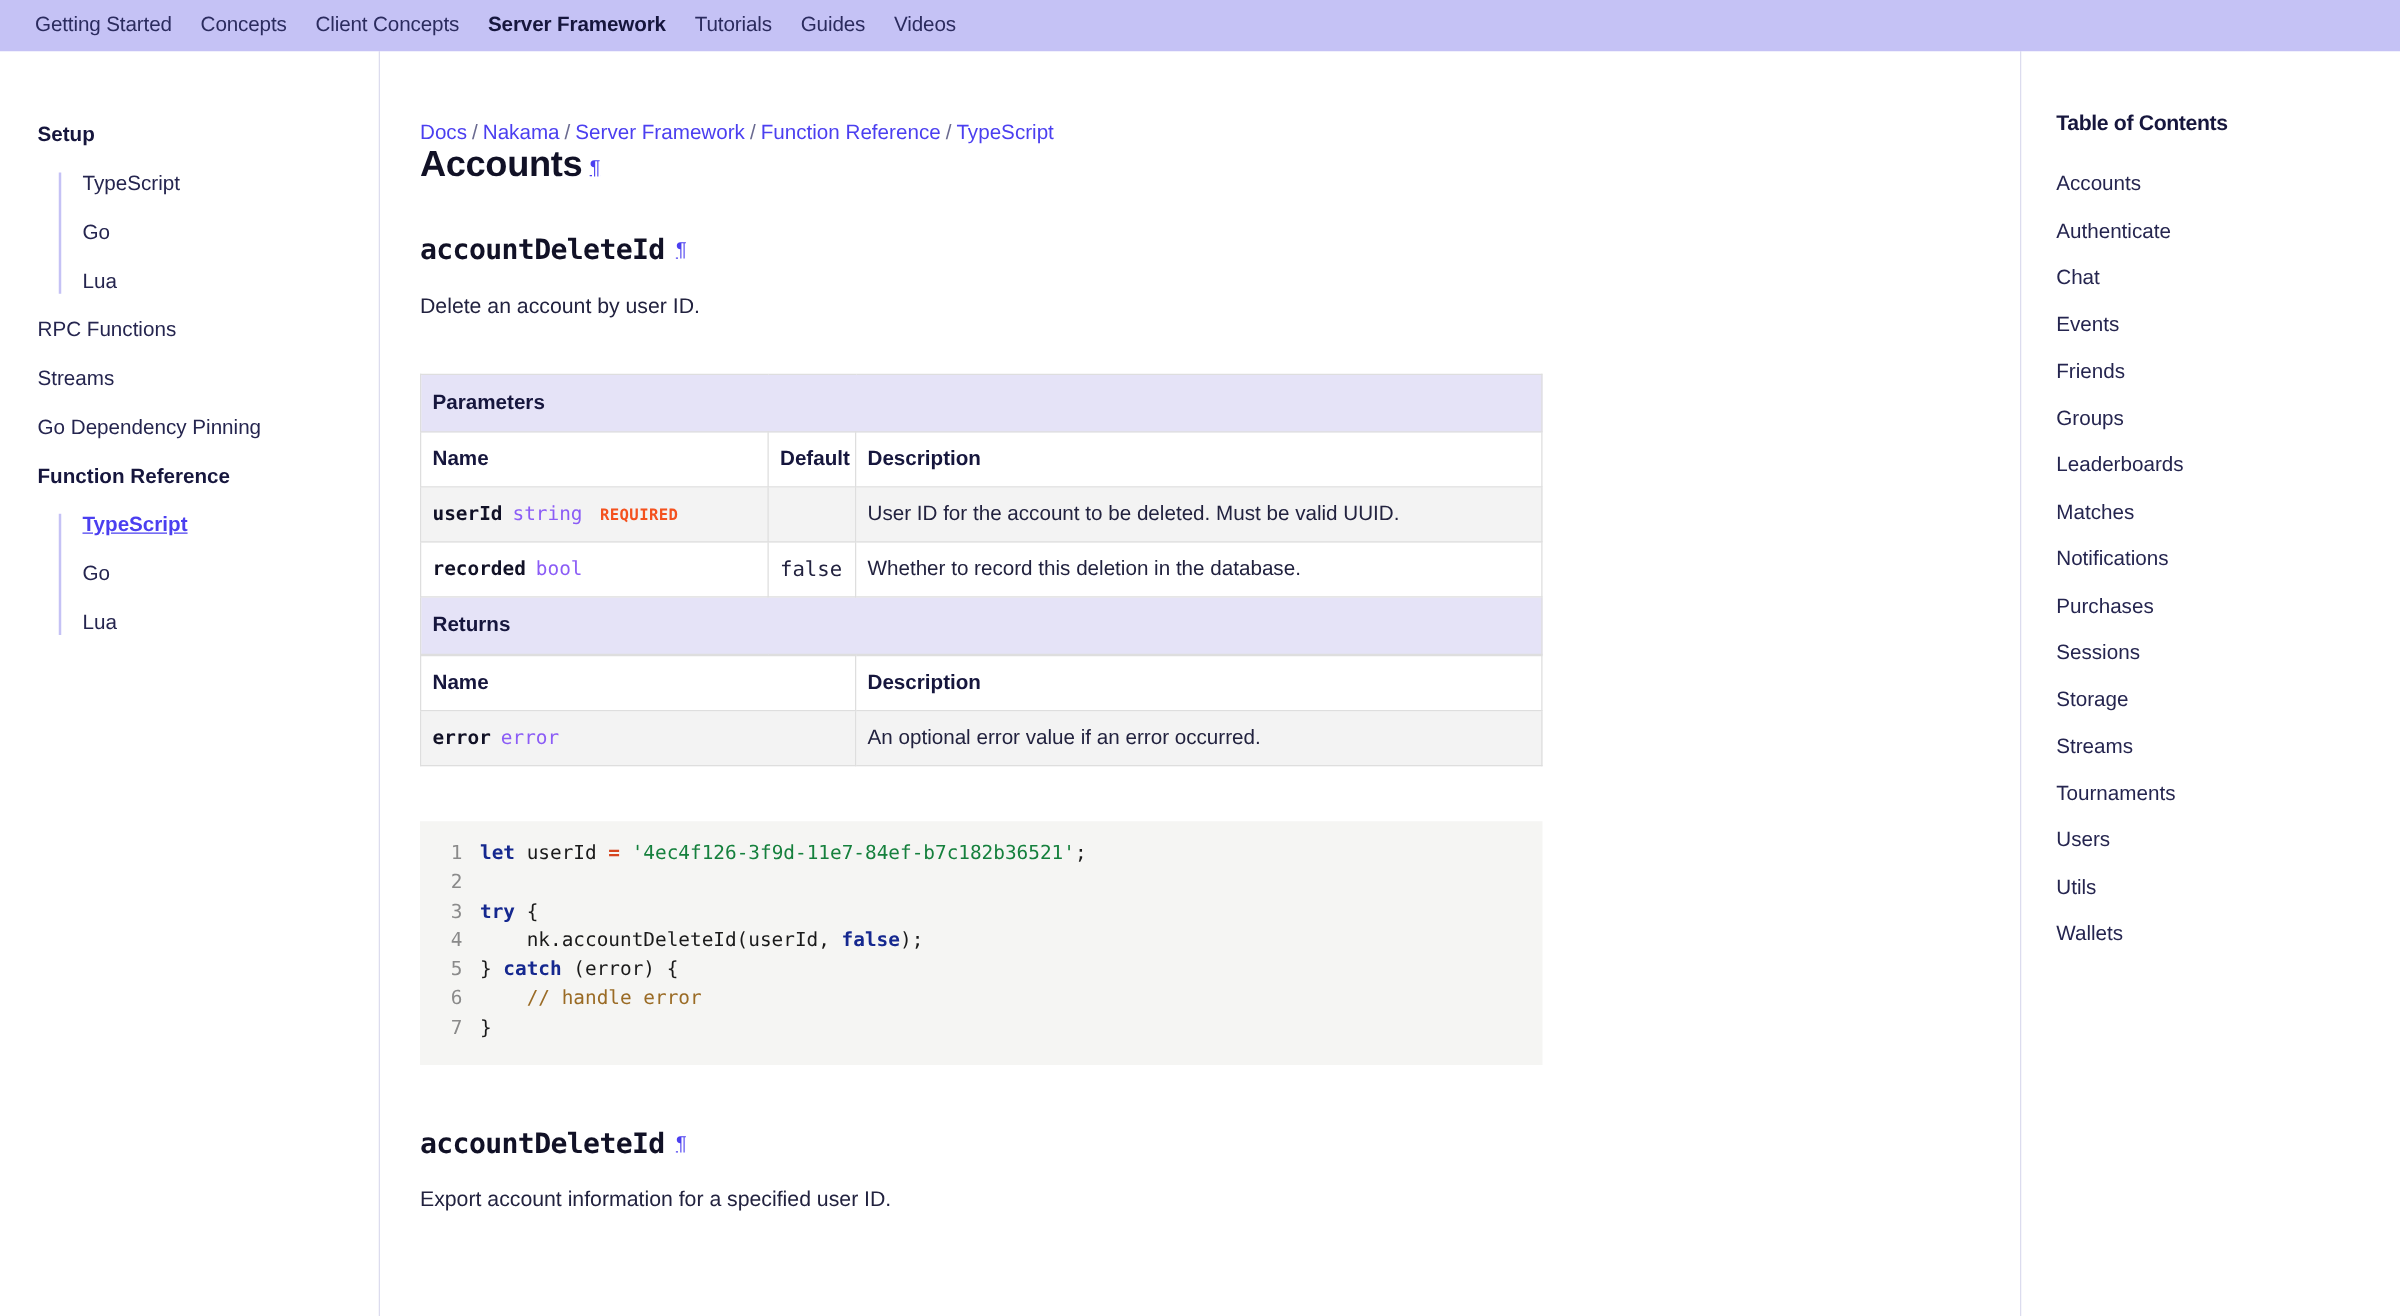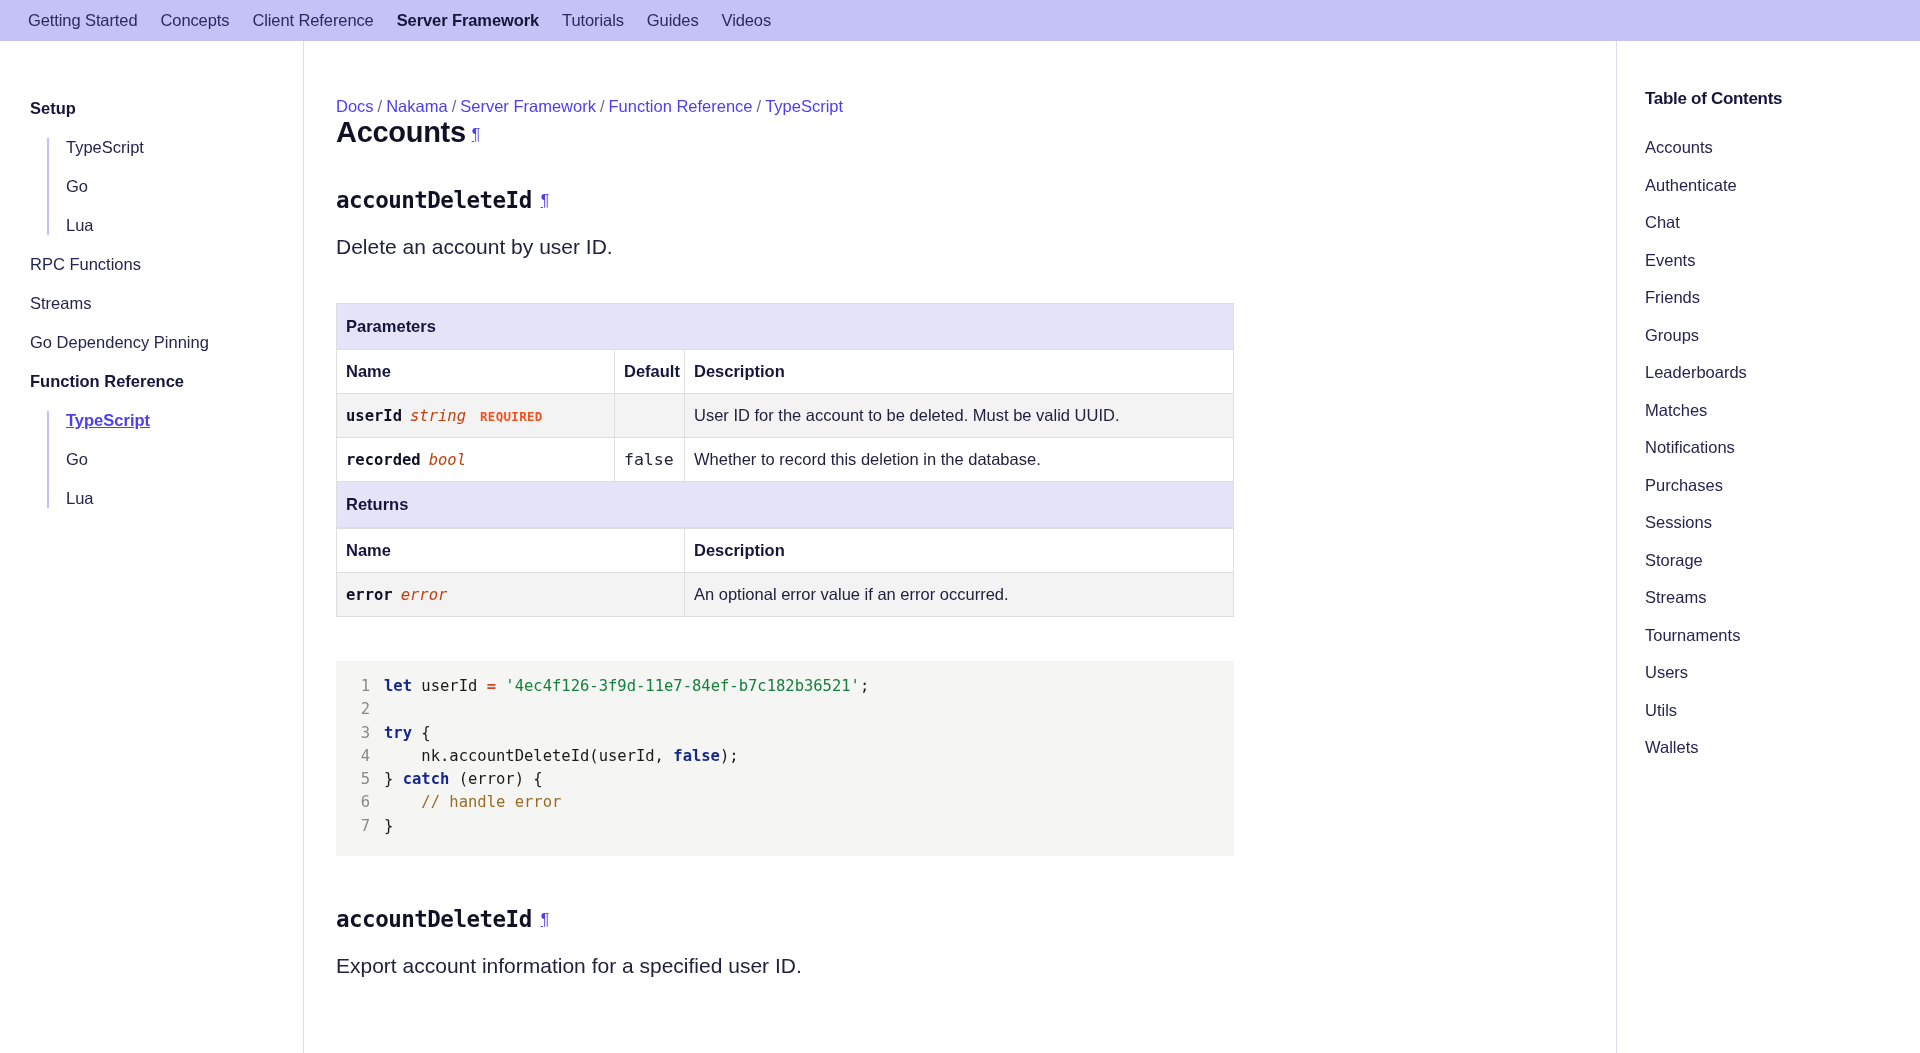--- a/index.html
+++ b/index.html
@@ -113,21 +113,21 @@
   h2.fn-title {
     font-family: "DejaVu Sans Mono", monospace;
     font-size: 22.5px;
     font-weight: bold;
     color: #111126;
     margin: 0 0 22px 0;
     letter-spacing: -0.5px;
   }
   h2.fn-title .anchor { font-family: "Liberation Sans", sans-serif; margin-left: 9px; }
   p.fn-desc {
-    font-size: 21px;
+    font-size: 17px;
     color: #22223f;
     margin: 0 0 44px 0;
   }
 
   
   table.api {
     width: 898px;
     border-collapse: collapse;
     border: 1px solid #dedede;
     margin-bottom: 44px;
@@ -152,21 +152,21 @@
   }
   .body-row td {
     font-size: 16.5px;
     padding: 12px 9px;
     color: #22223f;
     vertical-align: middle;
   }
   .body-row.alt td { background: #f3f3f3; }
   .mono { font-family: "DejaVu Sans Mono", monospace; font-size: 15.5px; }
   .pname { font-family: "DejaVu Sans Mono", monospace; font-weight: bold; font-size: 15.5px; color: #111126; }
-  .ptype { font-family: "DejaVu Sans Mono", monospace; font-size: 15.5px; color: #c2410c; margin-left: 8px; font-style: italic; }
+  .ptype { font-family: "DejaVu Sans Mono", monospace; font-size: 15.5px; color: #8b5cf6; margin-left: 8px; }
   .req-badge {
     font-family: "DejaVu Sans Mono", monospace;
     font-size: 12.5px;
     font-weight: bold;
     color: #f4511e;
     margin-left: 14px;
     letter-spacing: 0.3px;
   }
   .col-name { width: 278px; }
   .col-default { width: 70px; }
@@ -220,21 +220,21 @@
     cursor: pointer;
     display: block;
   }
 </style>
 </head>
 <body>
 
 <div class="topnav" id="topnav">
     <span class="nav-link">Getting Started</span>
     <span class="nav-link">Concepts</span>
-    <span class="nav-link">Client Reference</span>
+    <span class="nav-link">Client Concepts</span>
     <span class="nav-link active">Server Framework</span>
     <span class="nav-link">Tutorials</span>
     <span class="nav-link">Guides</span>
     <span class="nav-link">Videos</span>
   </div>
 
 <div class="layout">
 
   <aside class="sidebar">
     <div class="side-group-title">Setup</div>

